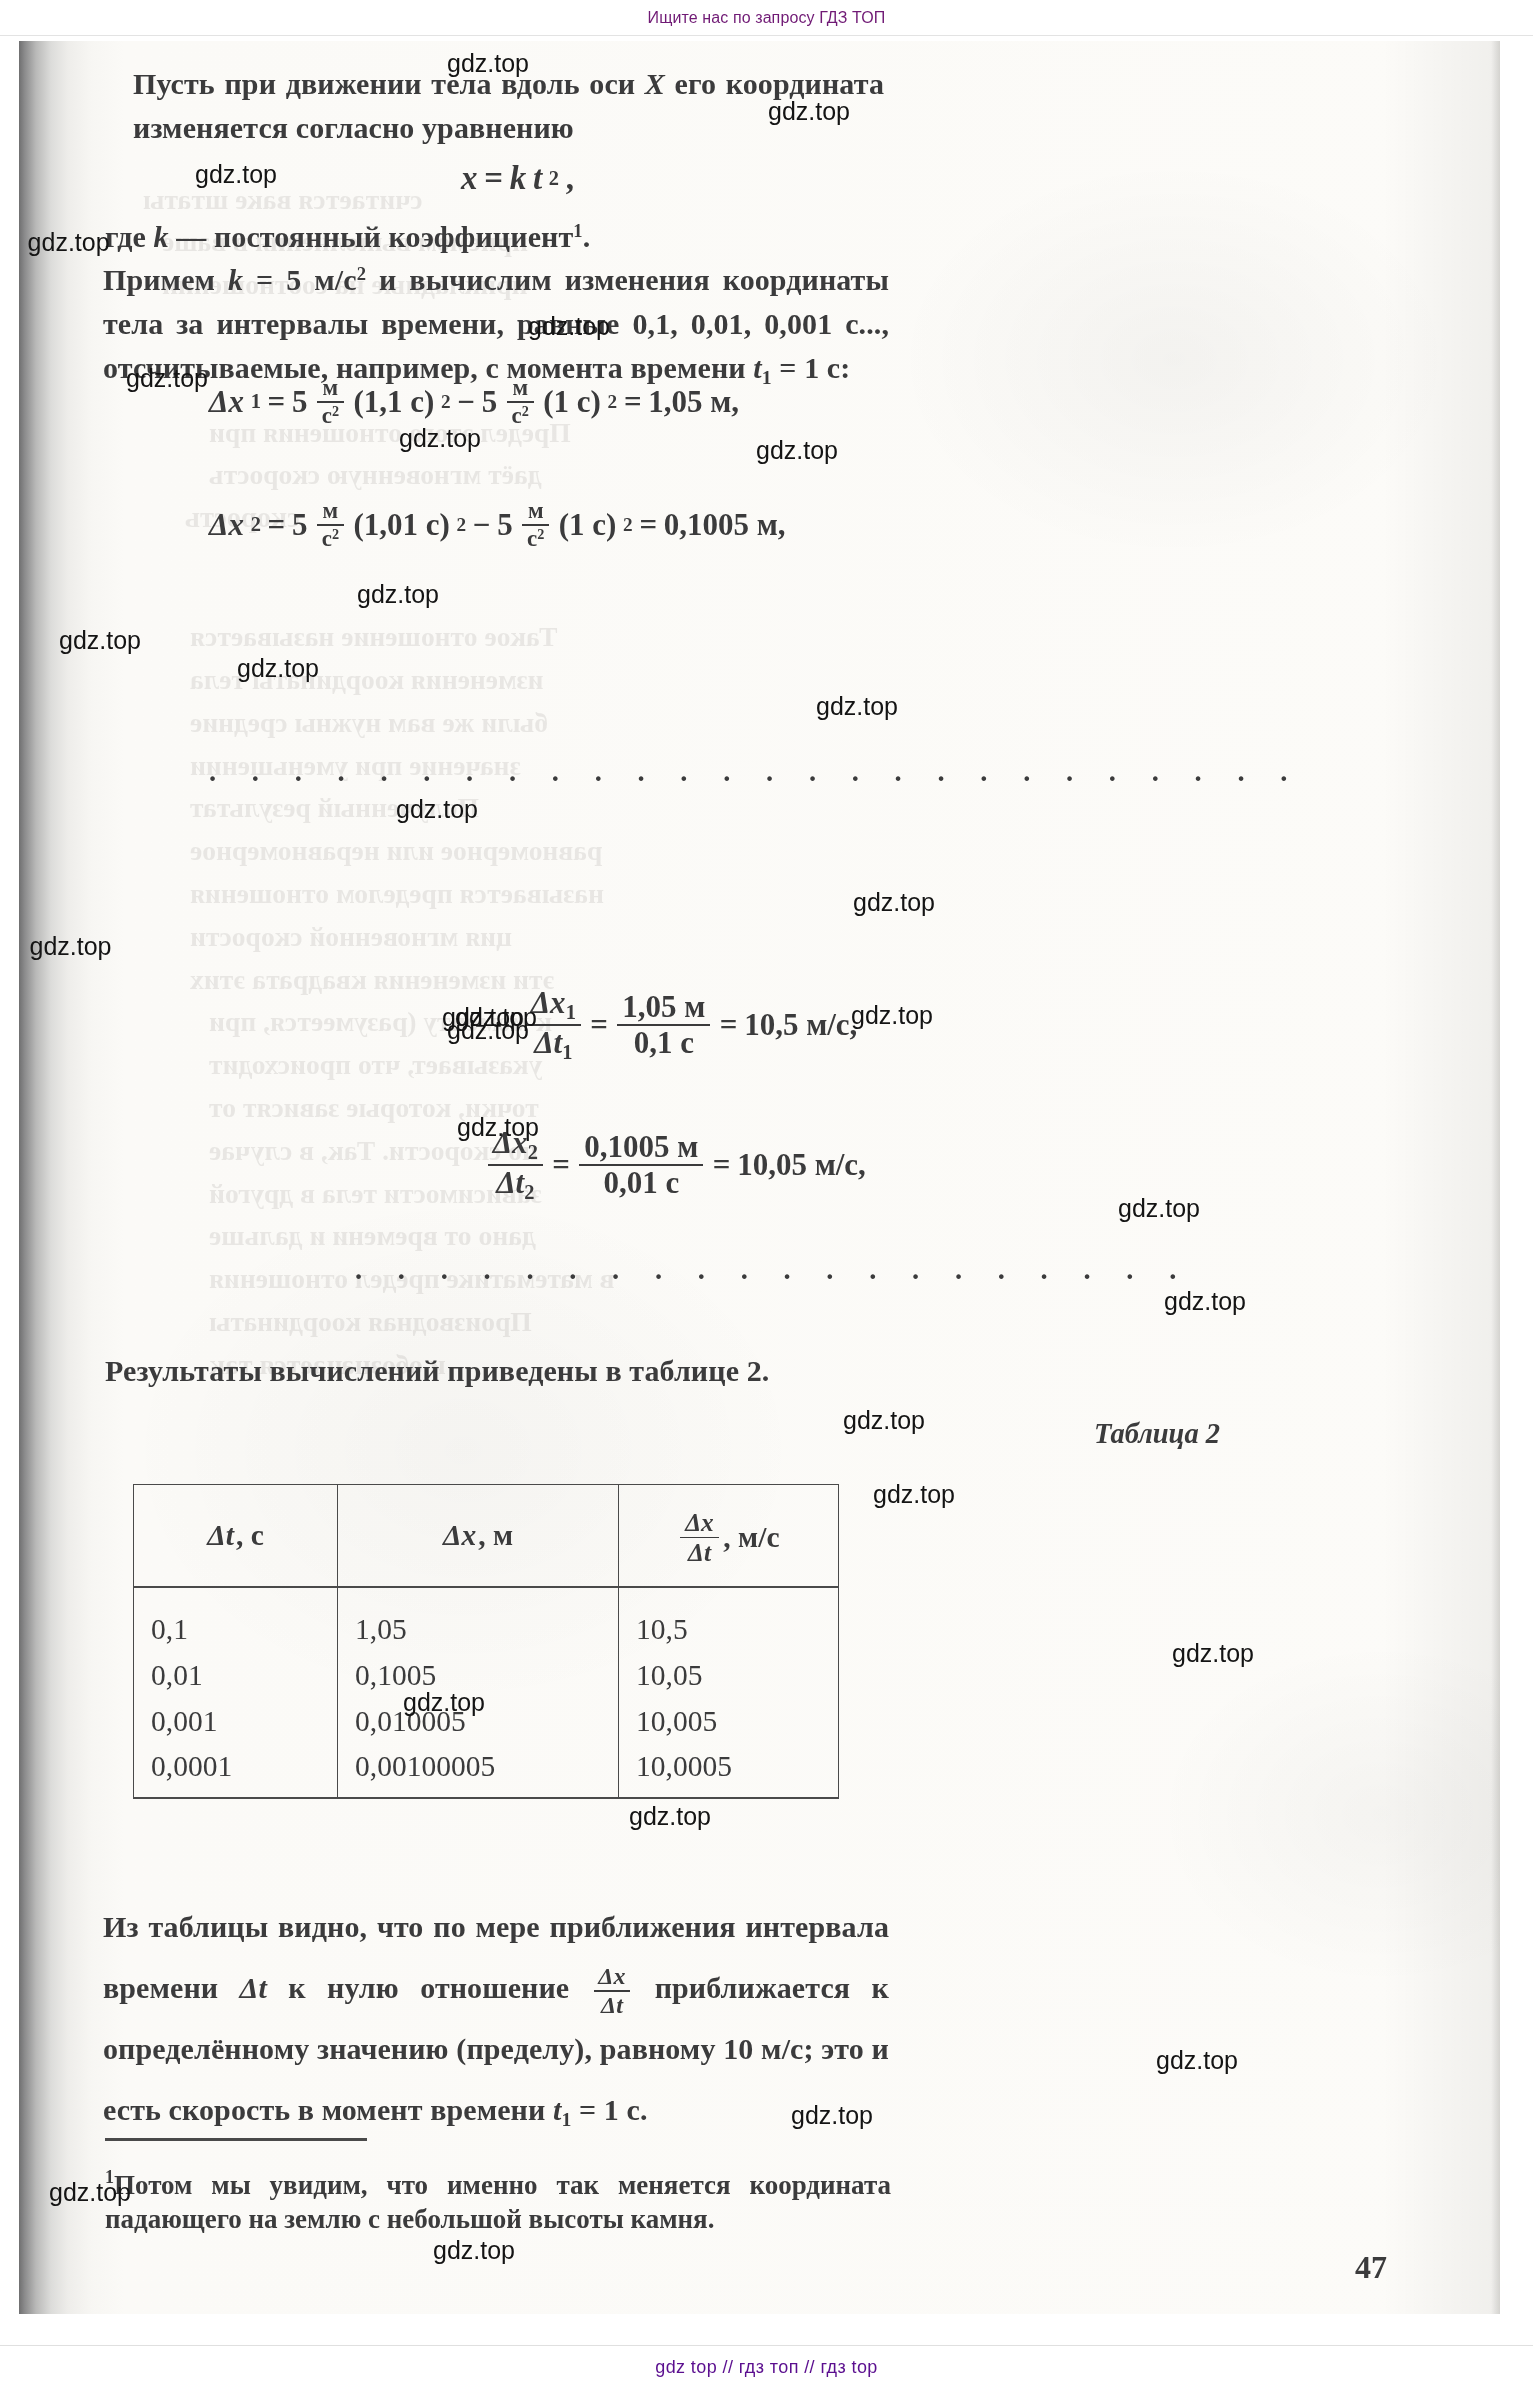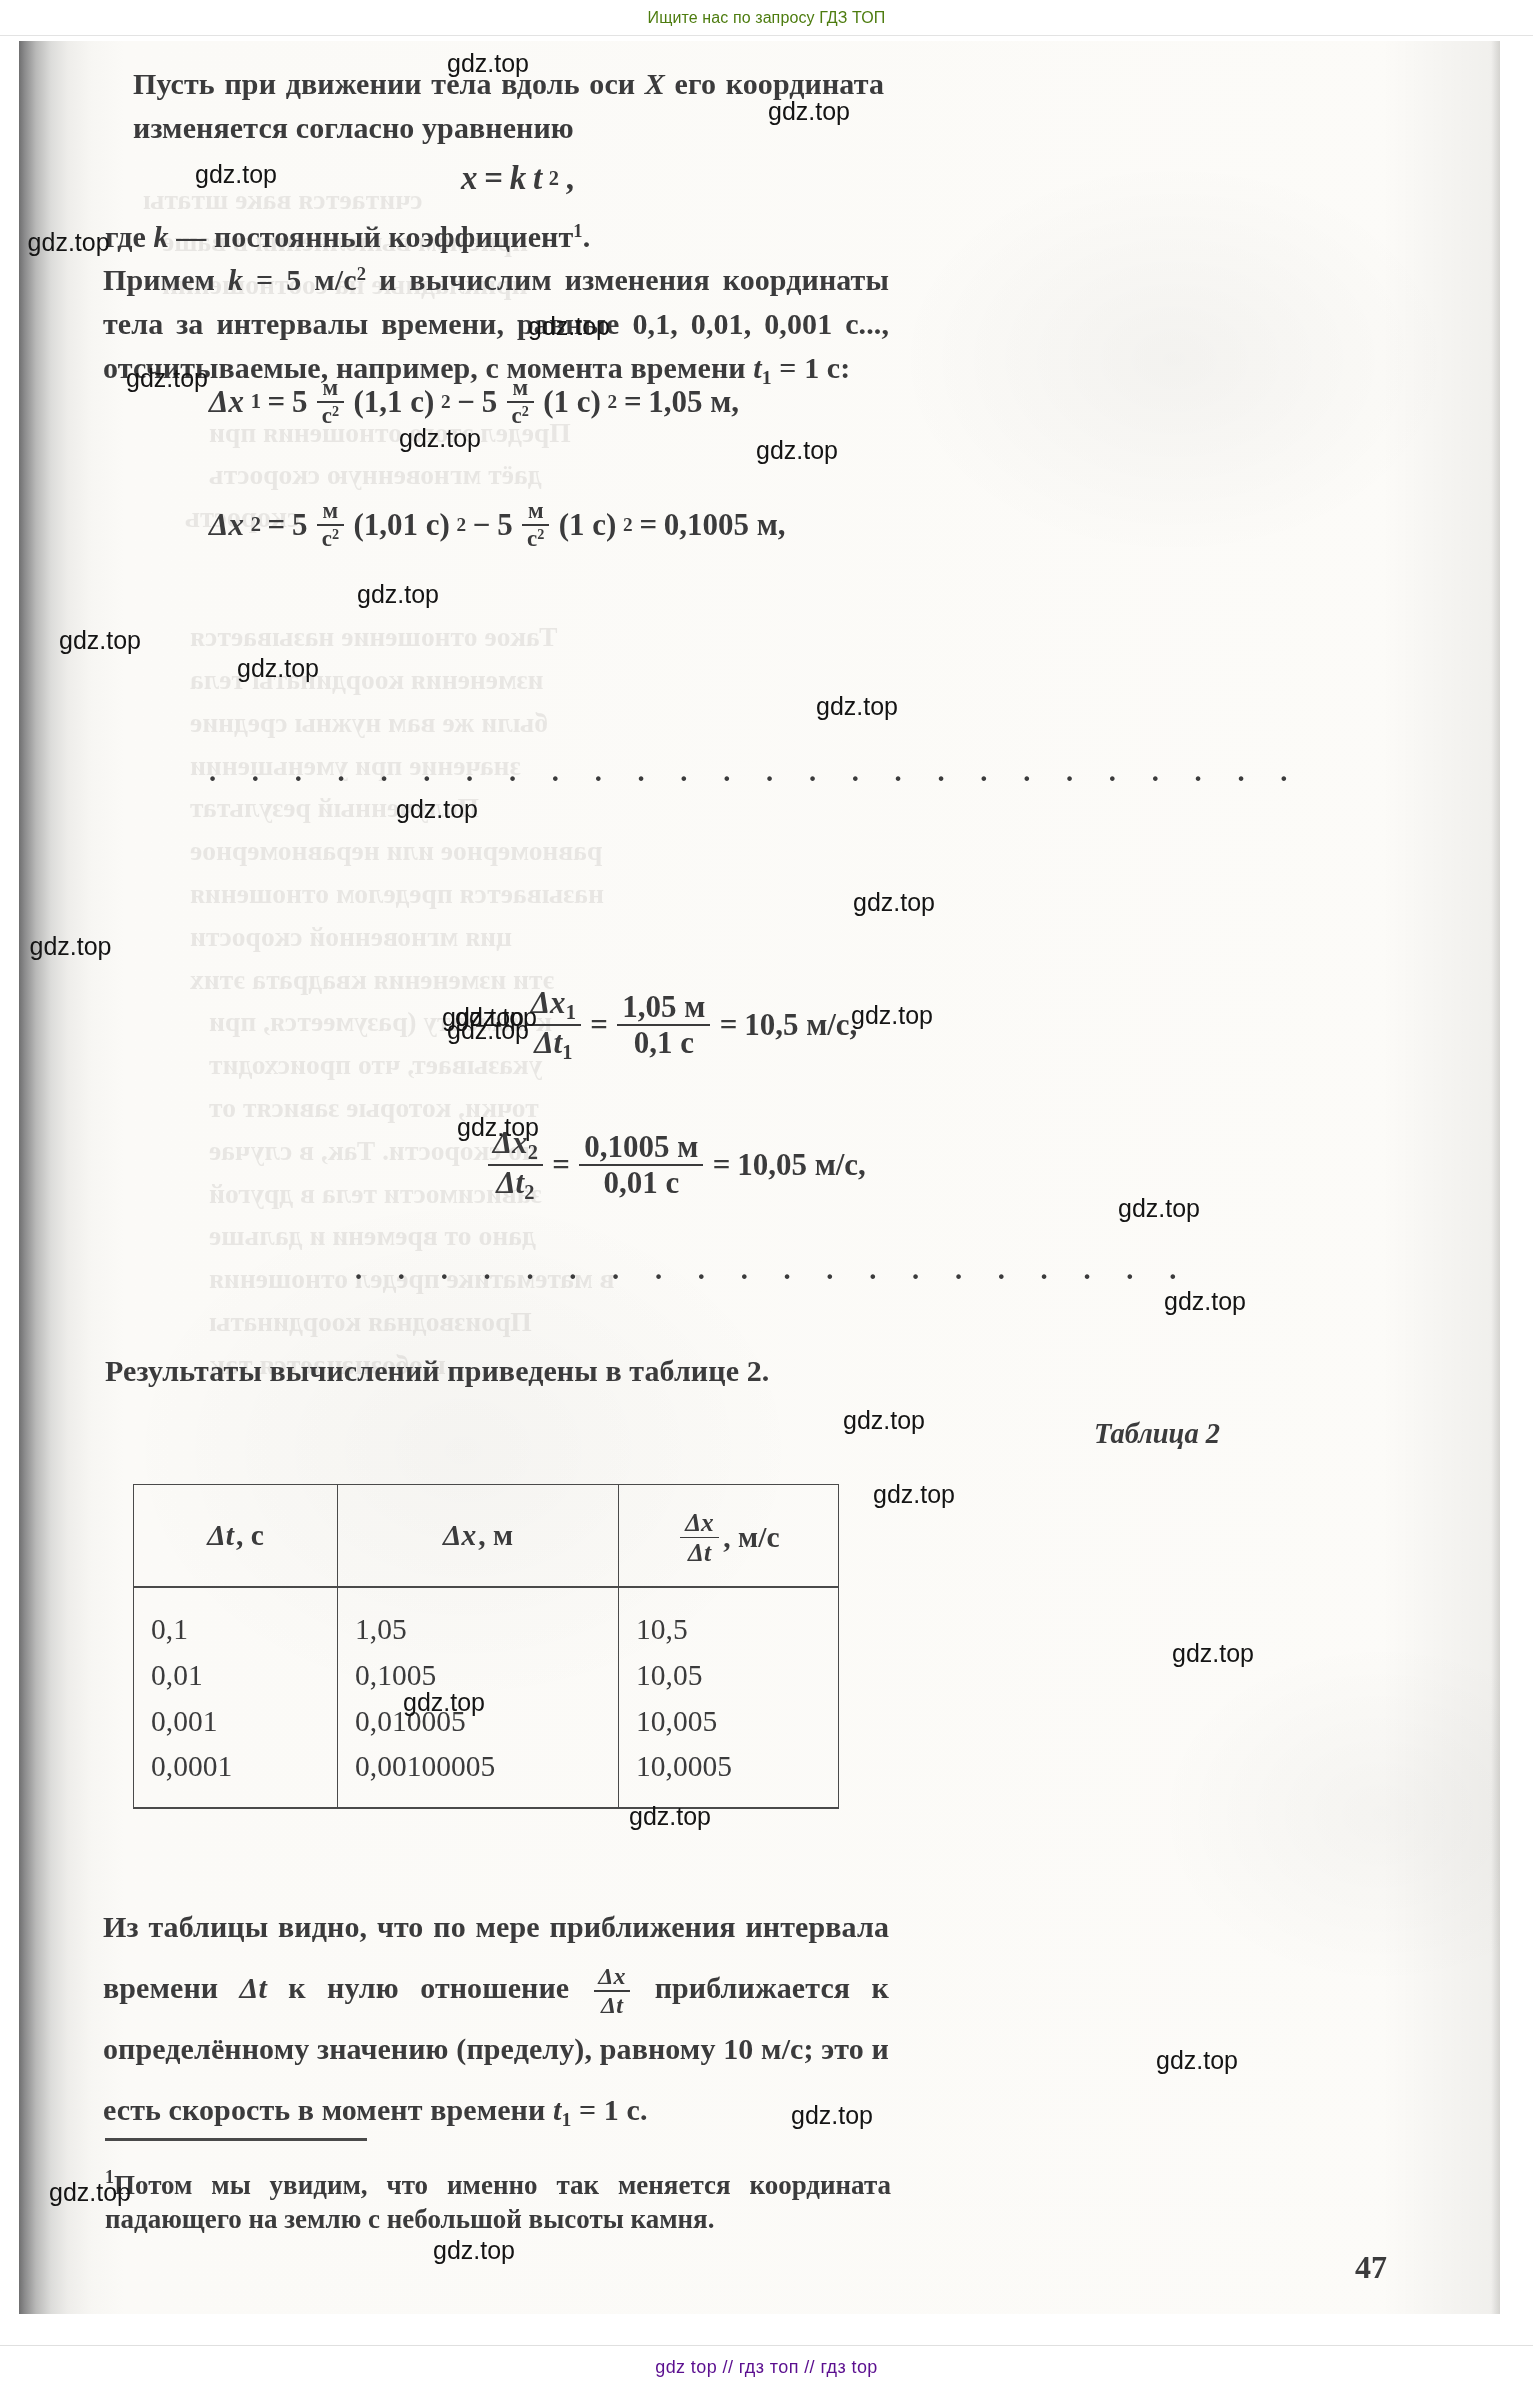--- a/index.html
+++ b/index.html
@@ -23,21 +23,21 @@
     height: 35px;
     background: #ffffff;
     display: flex;
     align-items: center;
     justify-content: center;
     z-index: 40;
   }
   #top-banner .banner-text {
     font-family: "Liberation Sans", sans-serif;
     font-size: 16px;
-    color: #4d7c0f;
+    color: #701a75;
     letter-spacing: 0.1px;
     white-space: nowrap;
   }
   #banner-rule {
     position: absolute;
     left: 0; top: 35px;
     width: 1533px; height: 1px;
     background: #e3e3e3;
     z-index: 40;
   }
@@ -179,21 +179,21 @@
     border-bottom-width: 2.9px;
   }
   #results-table tbody td {
     font-size: 29.5px;
     padding: 2.9px 0 2.9px 17px;
     border-top: none;
     border-bottom: none;
     line-height: 40px;
   }
   #results-table tbody tr:first-child td { padding-top: 21px; }
-  #results-table tbody tr:last-child td  { padding-bottom: 21px; border-bottom: 2.9px solid #4a4a4a; }
+  #results-table tbody tr:last-child td  { padding-bottom: 11px; border-bottom: 2.9px solid #4a4a4a; }
   .col-a { width: 203px; }
   .col-b { width: 280px; }
   .col-c { width: 219px; }
   .hdr-inline { display: inline-flex; align-items: center; gap: 1.9px; }
 
   
   #footnote-rule {
     position: absolute;
     height: 2.9px;
     background: #4a4a4a;

